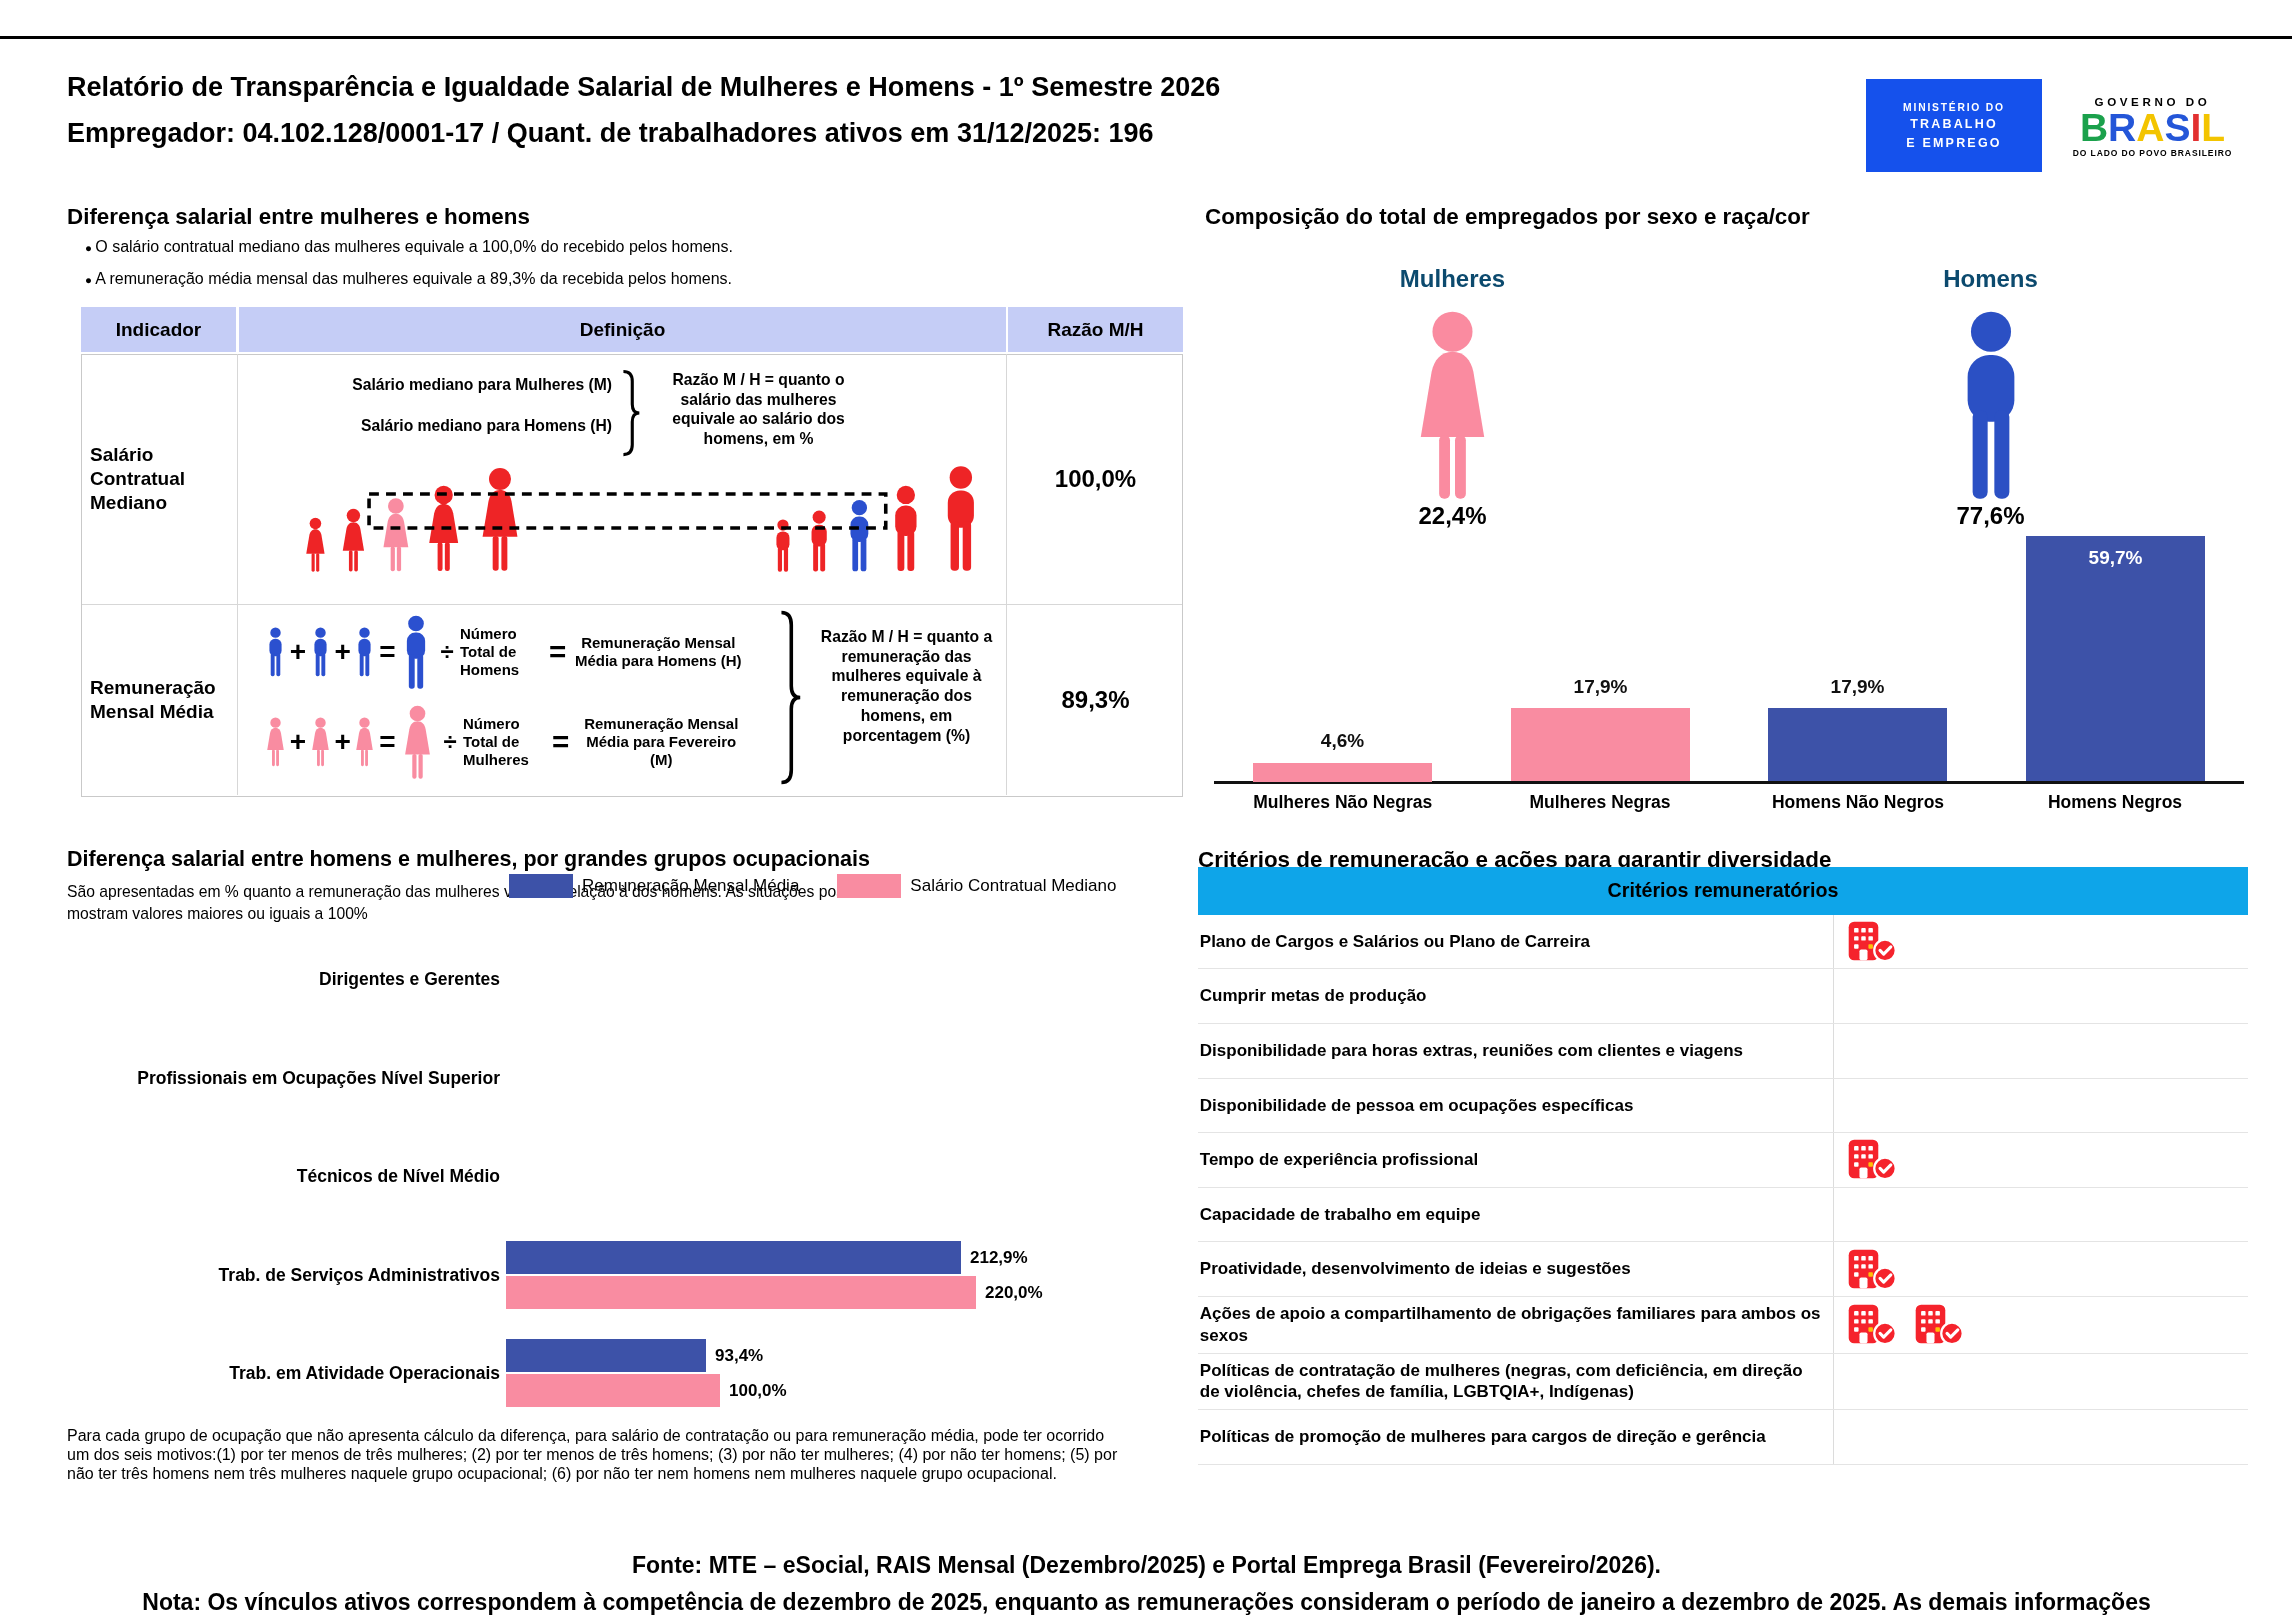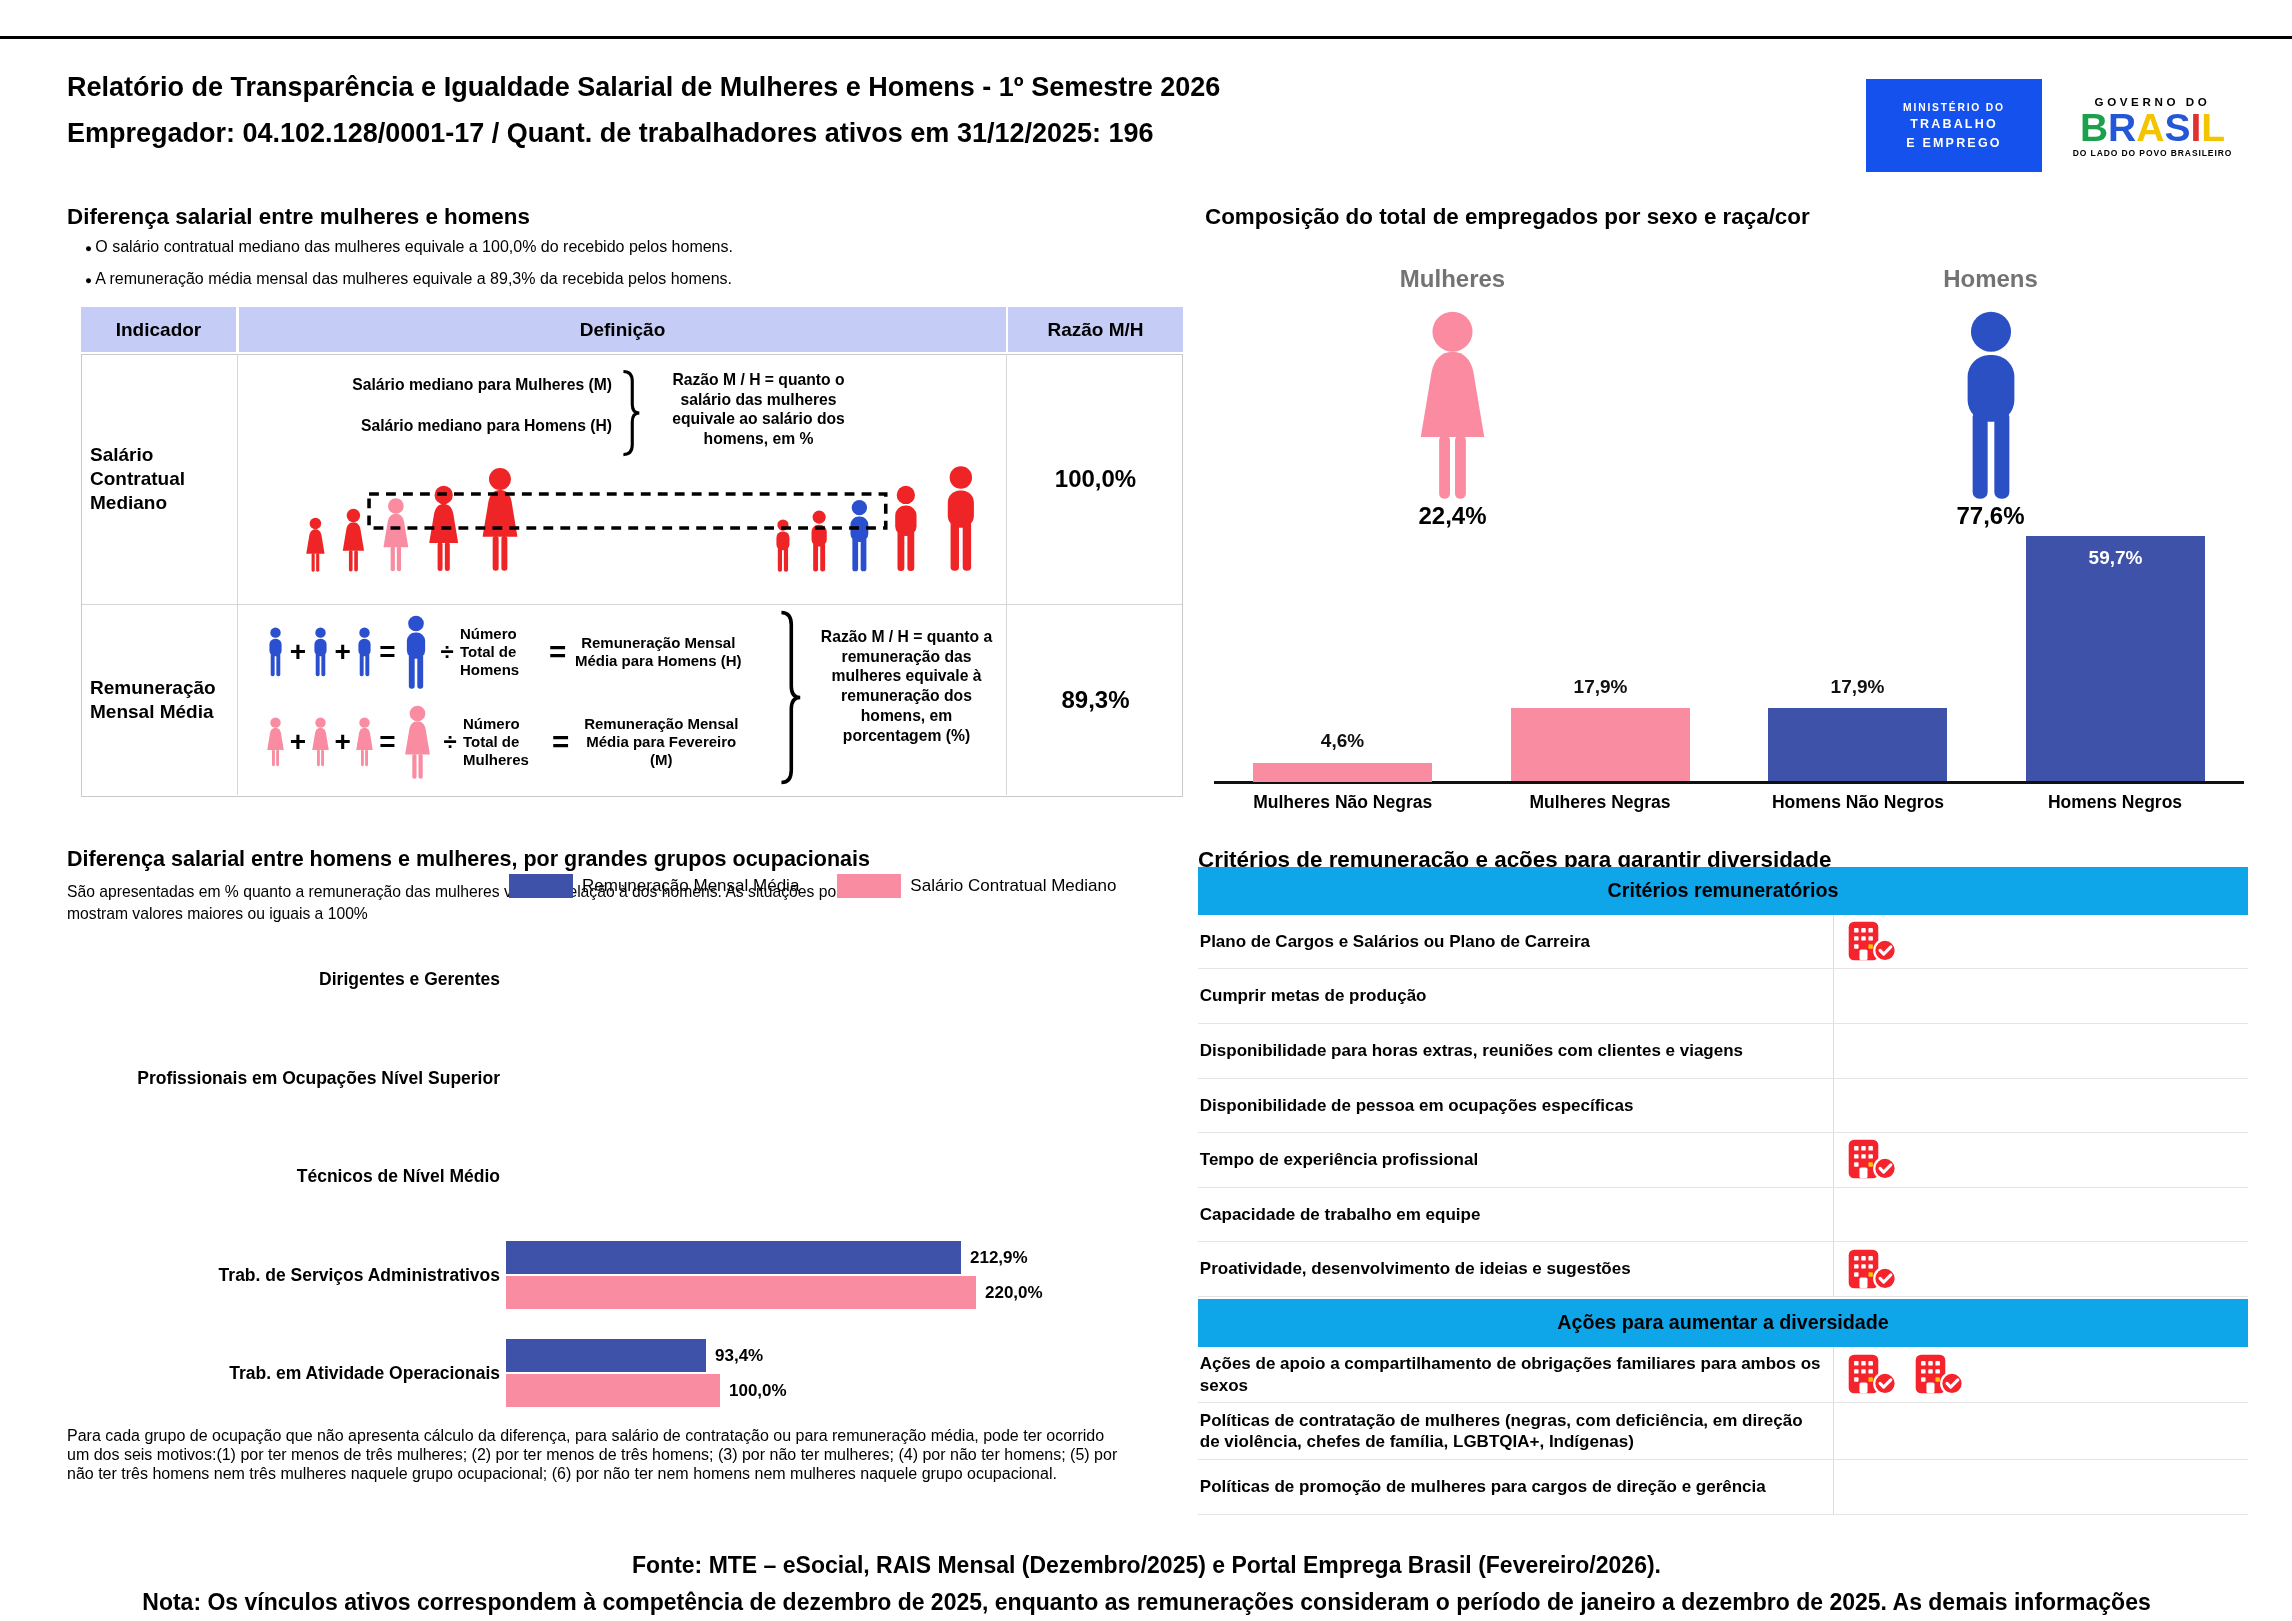--- a/index.html
+++ b/index.html
@@ -43,21 +43,21 @@
   .r1-texts .ln2{margin-top:23px;}
   .note-box{position:absolute;text-align:center;font-size:15.7px;font-weight:bold;line-height:19.7px;}
   .frow{position:absolute;left:25px;display:flex;align-items:center;height:82px;}
   .op{font-size:28px;font-weight:bold;margin:0 2.7px;}
   .opd{font-size:24px;font-weight:bold;margin:0 6.3px;}
   .ope{font-size:29.6px;font-weight:900;margin:0 8px;}
   .fdiv{font-size:15px;font-weight:bold;line-height:18px;width:81px;}
   .fres{font-size:15px;font-weight:bold;line-height:18px;width:168px;text-align:center;}
 
   
-  .comp-label{position:absolute;width:215px;text-align:center;font-size:24px;font-weight:bold;color:#737373;}
+  .comp-label{position:absolute;width:215px;text-align:center;font-size:24px;font-weight:bold;color:#0c4a6e;}
   .comp-pct{position:absolute;width:215px;text-align:center;font-size:24px;font-weight:bold;}
   #comp-bars{position:absolute;left:1214px;top:502px;width:1030px;height:331px;}
   .comp-base{position:absolute;left:0;top:279px;width:1030px;height:2.7px;background:#111;}
   .cbar{position:absolute;}
   .cbar-label{position:absolute;text-align:center;font-size:19px;font-weight:bold;}
   .cbar-cat{position:absolute;text-align:center;font-size:17.5px;font-weight:bold;}
 
   
   #crit-table{position:absolute;left:1198px;top:865px;width:1050px;}
   .crit-header{height:48px;background:#0ea5e9;display:flex;align-items:center;justify-content:center;
@@ -293,21 +293,20 @@
         <div class="crit-icons"></div>
       </div>
       <div class="crit-row">
         <div class="crit-label">Proatividade, desenvolvimento de ideias e sugestões</div>
         <div class="crit-icons">
           <svg class="bcheck" viewBox="0 0 116 96">
             <use href="#sym-bcheck"></use>
           </svg>
         </div>
       </div>
-      <div class="crit-header">Ações para aumentar a diversidade</div>
       <div class="crit-row">
         <div class="crit-label">Ações de apoio a compartilhamento de obrigações familiares para ambos os sexos</div>
         <div class="crit-icons">
           <svg class="bcheck" viewBox="0 0 116 96">
             <use href="#sym-bcheck"></use>
           </svg>
           <svg class="bcheck" viewBox="0 0 116 96">
             <use href="#sym-bcheck"></use>
           </svg>
         </div>

